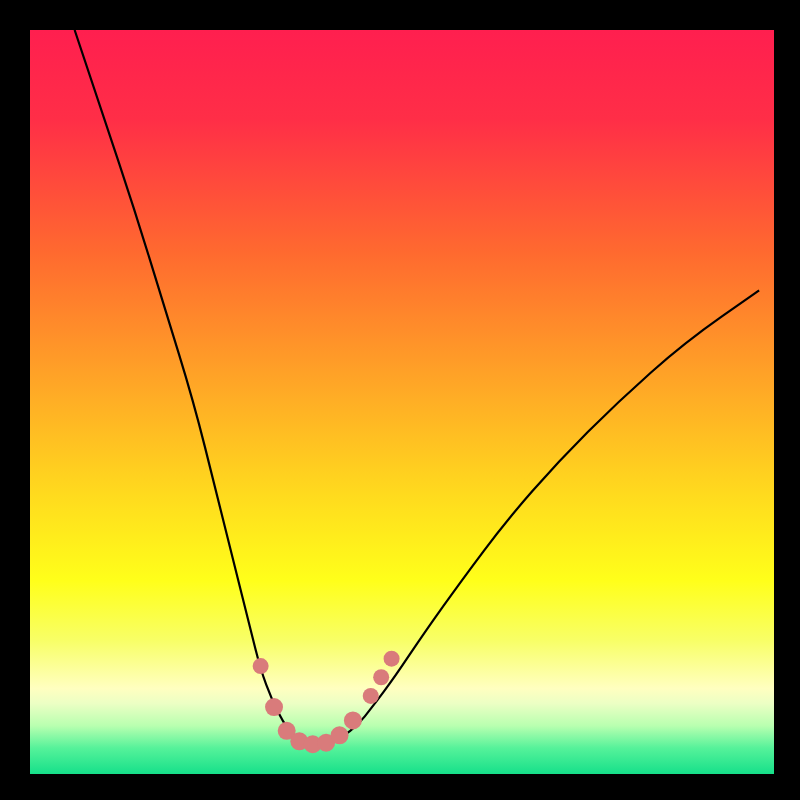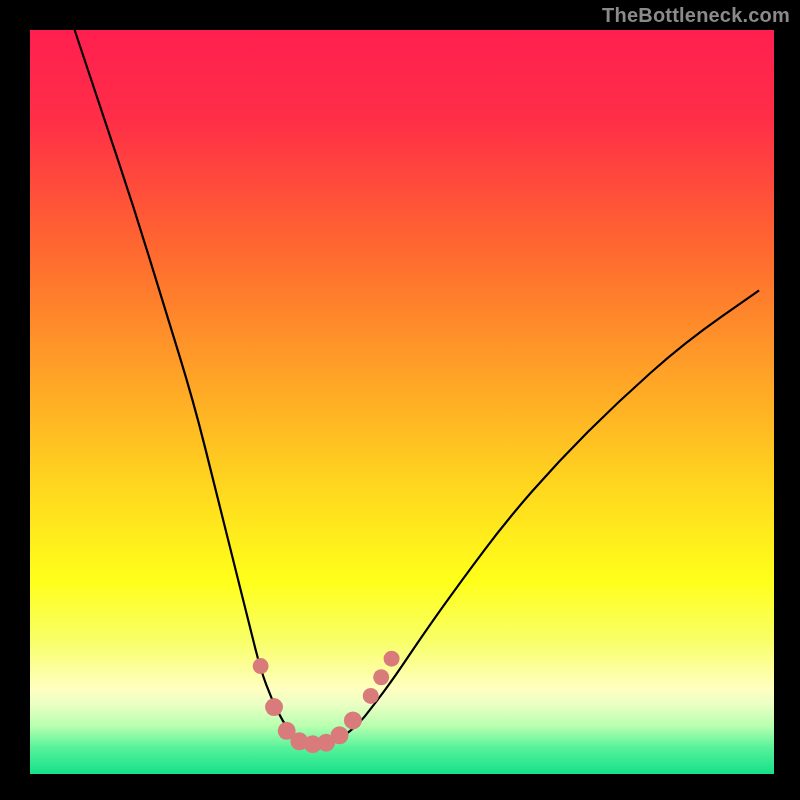--- a/index.html
+++ b/index.html
@@ -32,21 +32,20 @@
   svg {
     position: absolute;
     top: 0;
     left: 0;
   }
 </style>
 </head>
 <body>
 
 <div class="frame">
-  <div class="watermark">TheBottleneck.com</div>
 
   <svg id="chart-svg" width="800" height="800" viewBox="0 0 800 800">
     <defs>
       <linearGradient id="bg-grad" x1="0" y1="0" x2="0" y2="1">
           <stop offset="0%" stop-color="#ff1f4f"></stop>
           <stop offset="12%" stop-color="#ff2e47"></stop>
           <stop offset="30%" stop-color="#ff6a2f"></stop>
           <stop offset="48%" stop-color="#ffa826"></stop>
           <stop offset="62%" stop-color="#ffd91e"></stop>
           <stop offset="74%" stop-color="#ffff1a"></stop>

